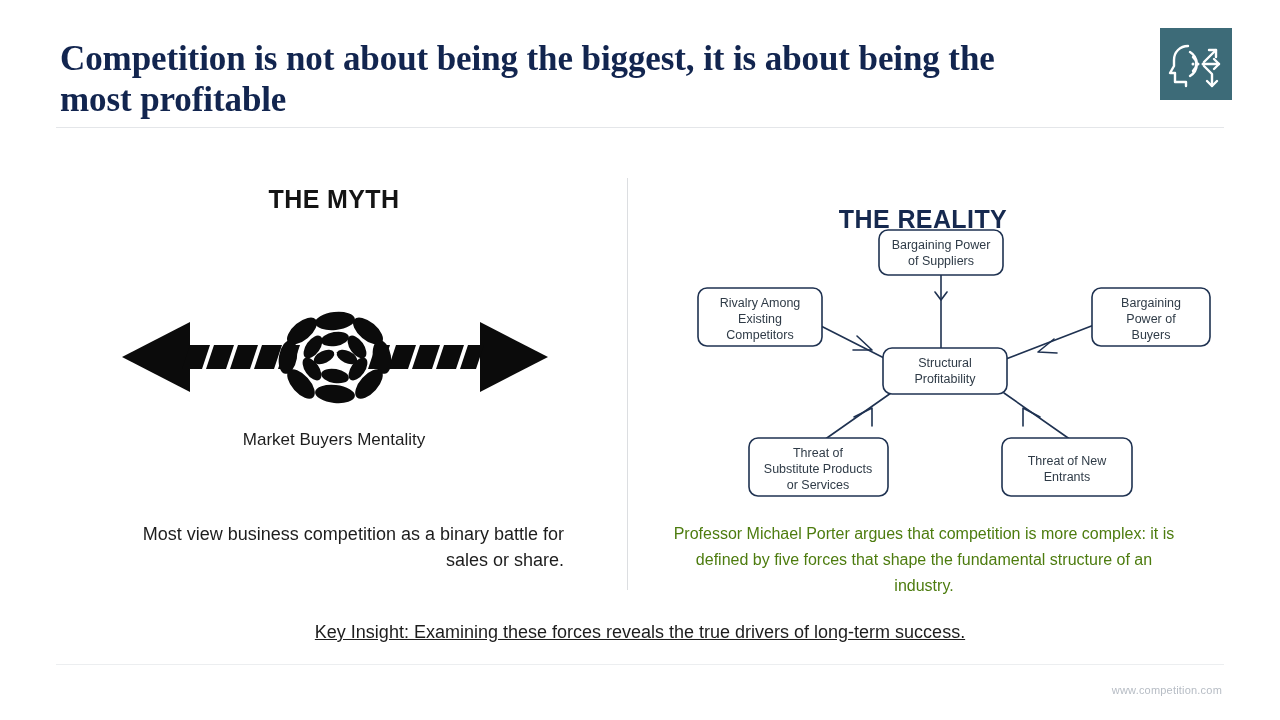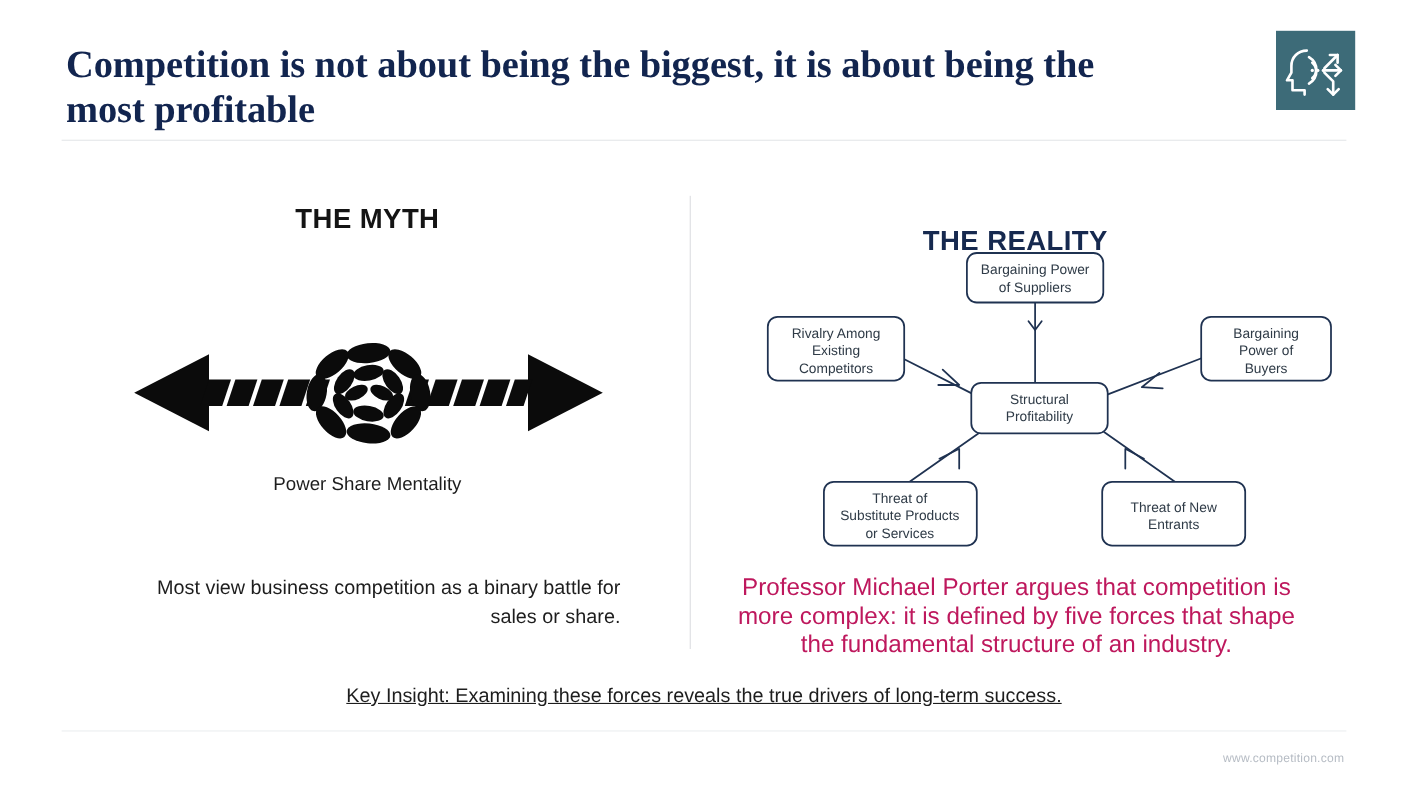--- a/index.html
+++ b/index.html
@@ -133,23 +133,23 @@
     stroke-width: 1.6;
     fill: none;
   }
 
   .reality-body {
     position: absolute;
     left: 668px;
     top: 521px;
     width: 512px;
     text-align: center;
-    font-size: 22px;
+    font-size: 16px;
     line-height: 26px;
-    color: #be185d;
+    color: #4d7c0f;
   }
 
   
   .key-insight {
     position: absolute;
     left: 140px;
     top: 622px;
     width: 1000px;
     text-align: center;
     font-size: 18px;
@@ -248,21 +248,21 @@
         <ellipse cx="240" cy="64" rx="13" ry="7" transform="rotate(125 240 64)"></ellipse>
         <ellipse cx="217" cy="71" rx="14" ry="7" transform="rotate(10 217 71)"></ellipse>
 
         <ellipse cx="206" cy="52" rx="11" ry="6" transform="rotate(-25 206 52)"></ellipse>
         <ellipse cx="229" cy="52" rx="11" ry="6" transform="rotate(25 229 52)"></ellipse>
       </g>
     </g>
   </svg>
 </div>
 
-<div class="myth-caption-strong">Power Share Mentality</div>
+<div class="myth-caption-strong">Market Buyers Mentality</div>
 
 <div class="myth-body">Most view business competition as a binary battle for sales or share.</div>
 
 <div class="section-heading" id="reality-heading">THE REALITY</div>
 
 <div class="forces-wrap">
   <svg width="560" height="275" viewBox="0 0 560 275" aria-hidden="true">
 
     <g class="force-line" stroke-linecap="round" stroke-linejoin="round">
 

